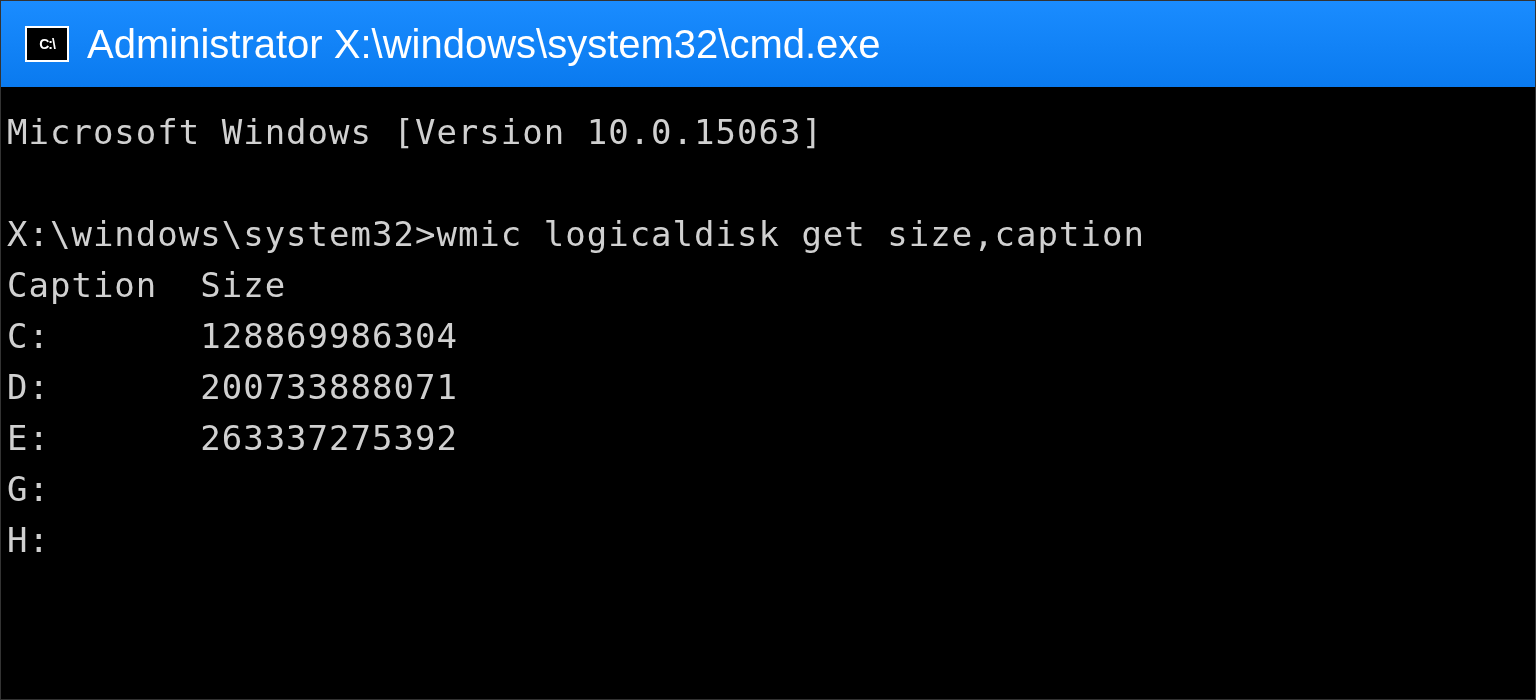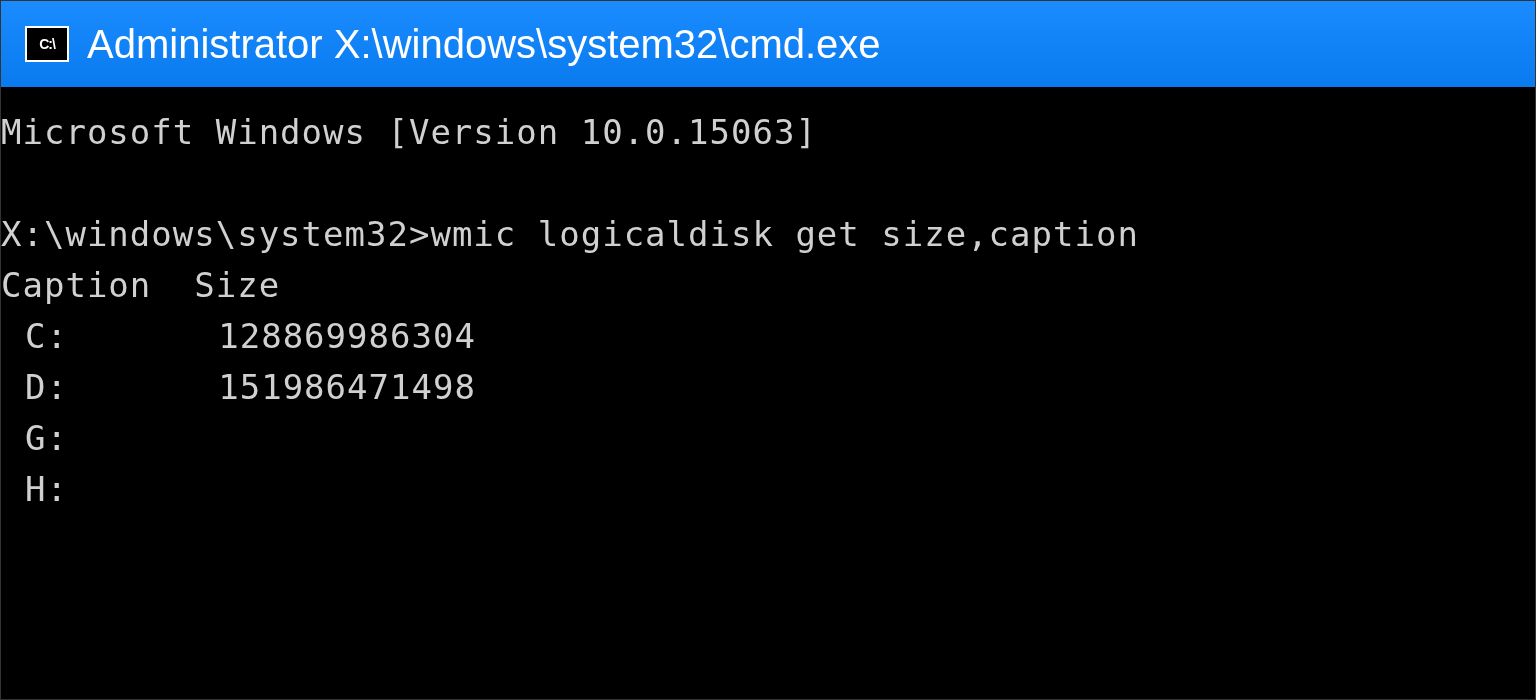--- a/index.html
+++ b/index.html
@@ -47,45 +47,44 @@
     }
     .title-text {
       color: #fff;
       font-size: 40px;
       font-family: 'Segoe UI', Arial, sans-serif;
       font-weight: 400;
     }
     .terminal-body {
       background: #000;
       color: #d0d0d0;
-      padding: 20px 6px 6px 0;
+      padding: 20px 6px 6px 6px;
       font-size: 34px;
       line-height: 1.5;
       letter-spacing: 1px;
       height: calc(100% - 86px);
       white-space: pre;
       font-family: Consolas, 'Lucida Console', monospace;
       border-radius: 19px;
     }
     .prompt-line {
       margin-top: 48px;
     }
     .output-row {
       display: block;
-      margin-left: 24px;
     }
   </style>
 </head>
 <body>
 
 <div class="window">
   <div class="titlebar">
     <div class="cmd-icon">
       <span class="cmd-icon-text">C:\</span>
     </div>
     <span class="title-text">Administrator X:\windows\system32\cmd.exe</span>
   </div>
   <div class="terminal-body"><span>Microsoft Windows [Version 10.0.15063]</span>
 
 <span class="prompt-line"><span>X:\windows\system32&gt;</span><span>wmic logicaldisk get size,caption</span></span>
 <span>Caption  Size</span>
-<span class="output-row">C:       128869986304</span><span class="output-row">D:       151986471498</span><span class="output-row">G:</span><span class="output-row">H:</span></div>
+<span class="output-row">C:       128869986304</span><span class="output-row">D:       200733888071</span><span class="output-row">E:       263337275392</span><span class="output-row">G:</span><span class="output-row">H:</span></div>
 </div>
 
 </body></html>

